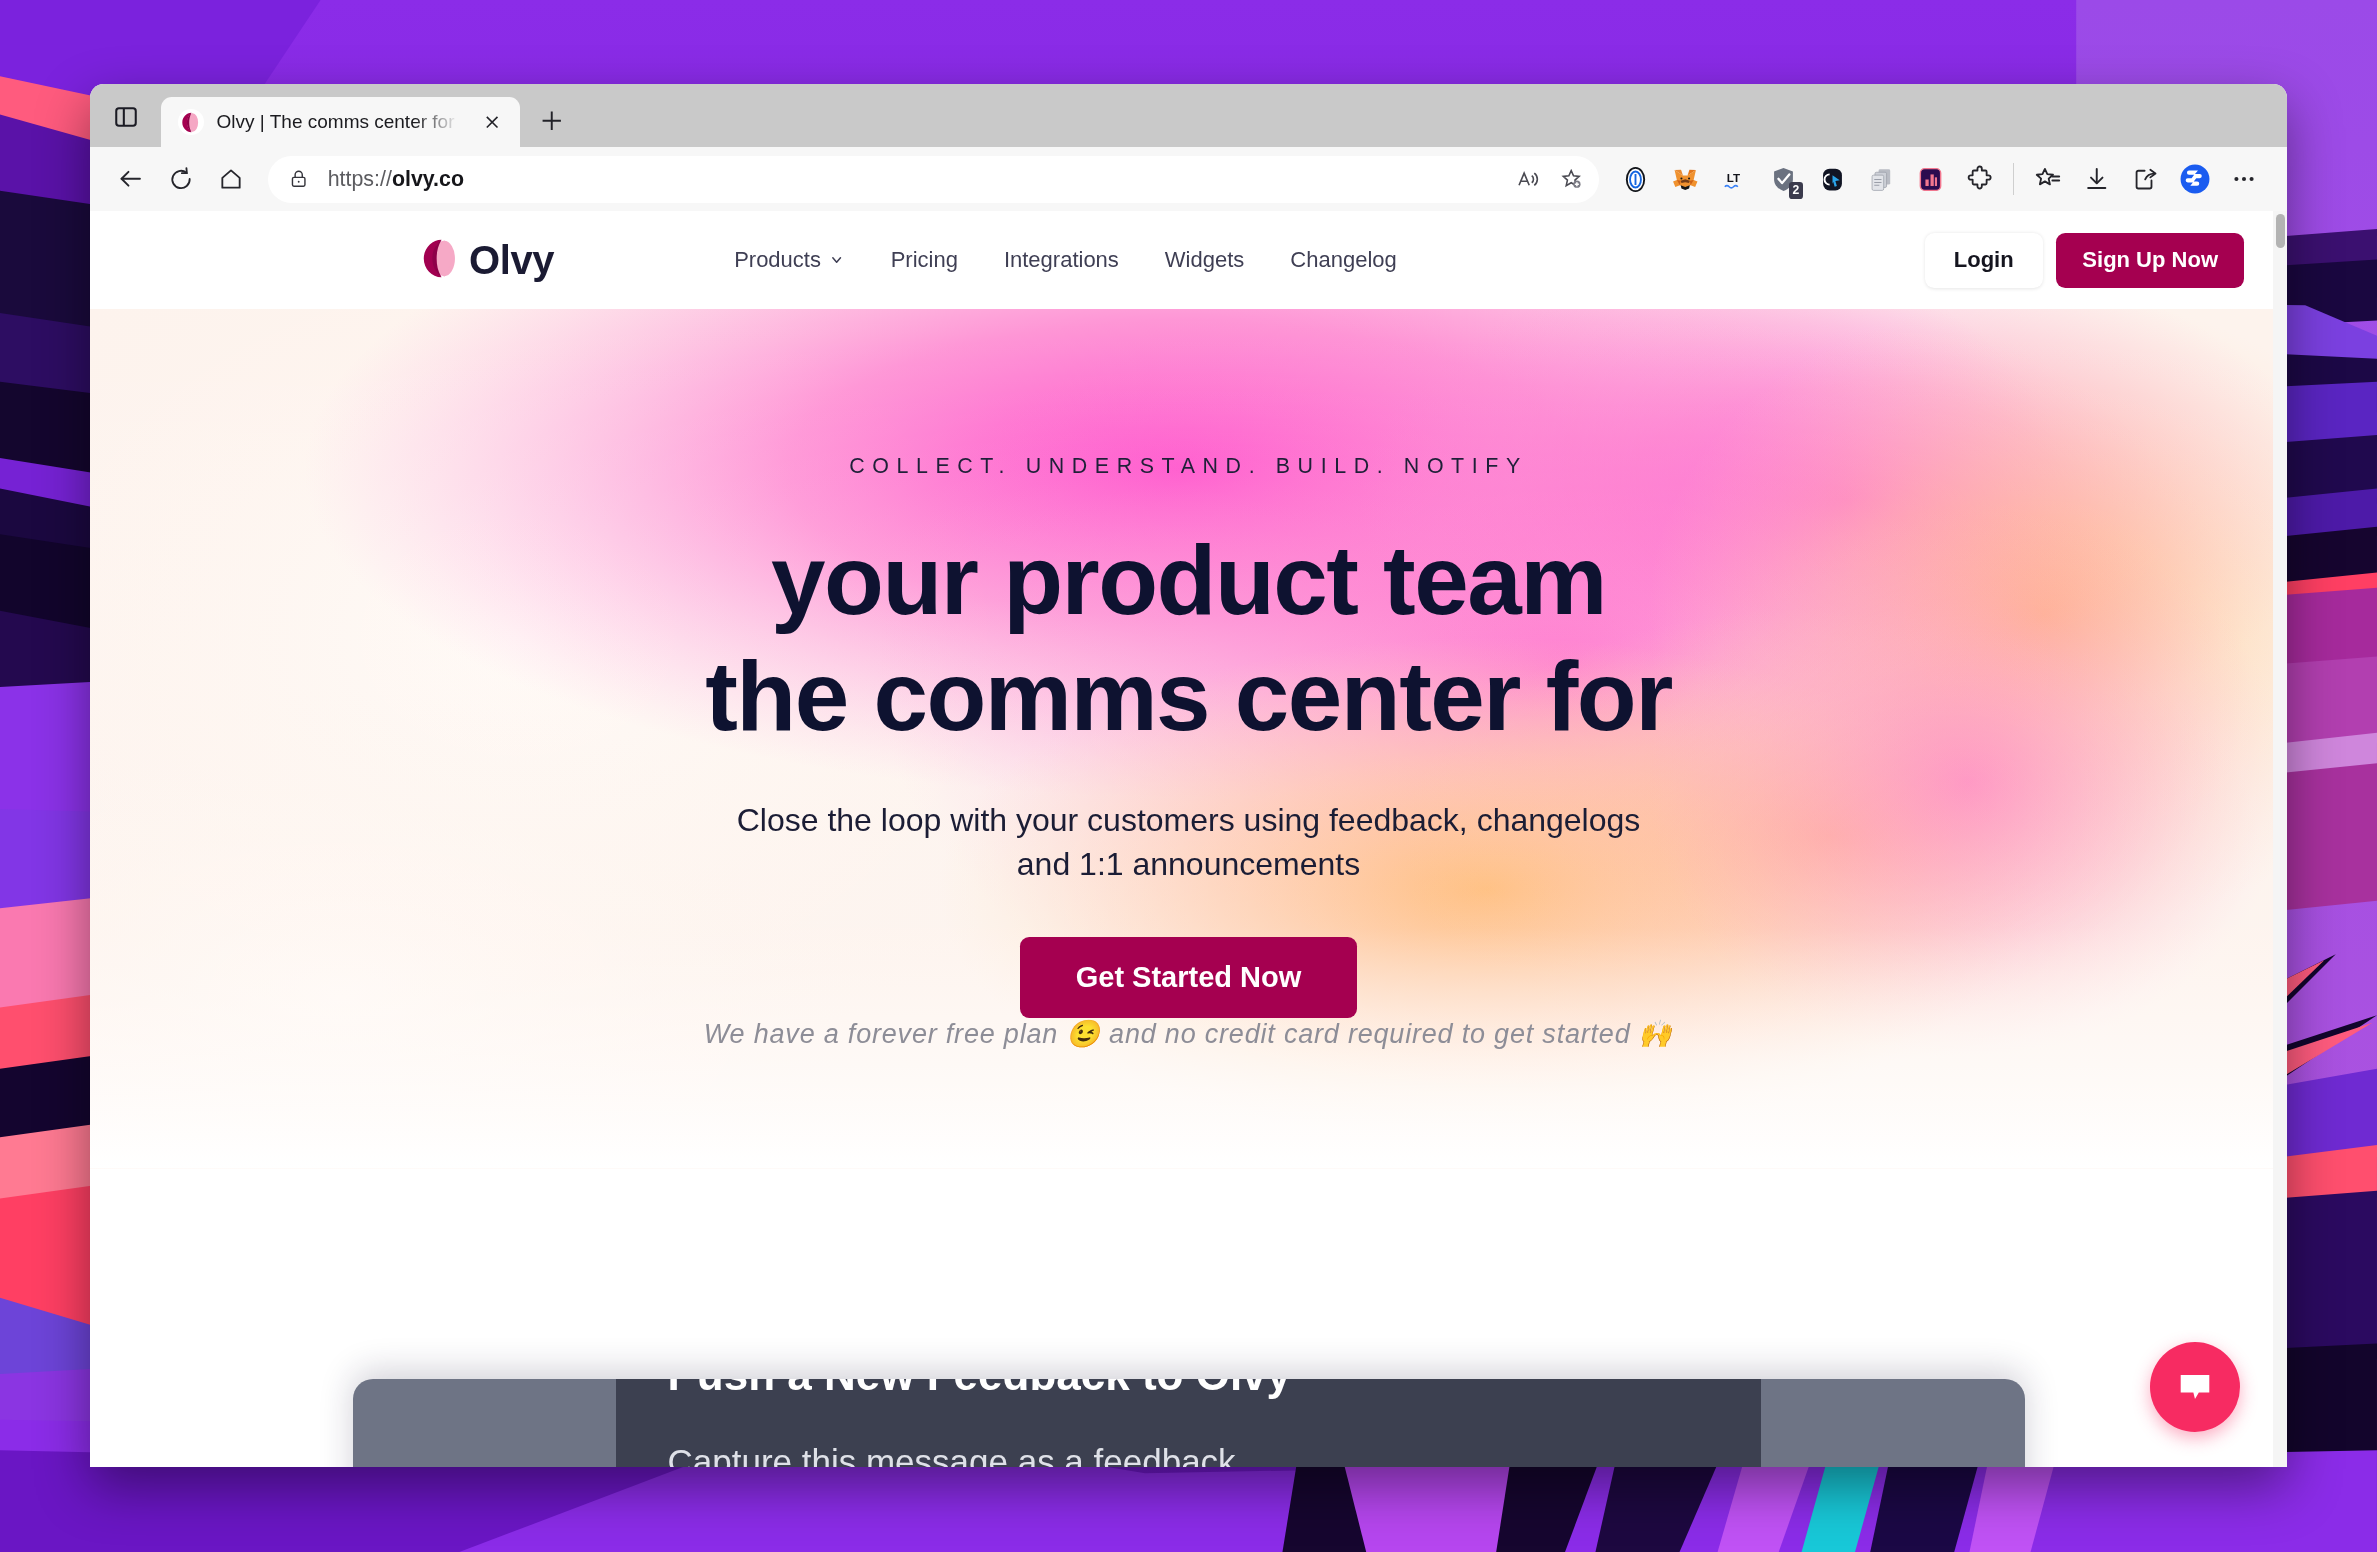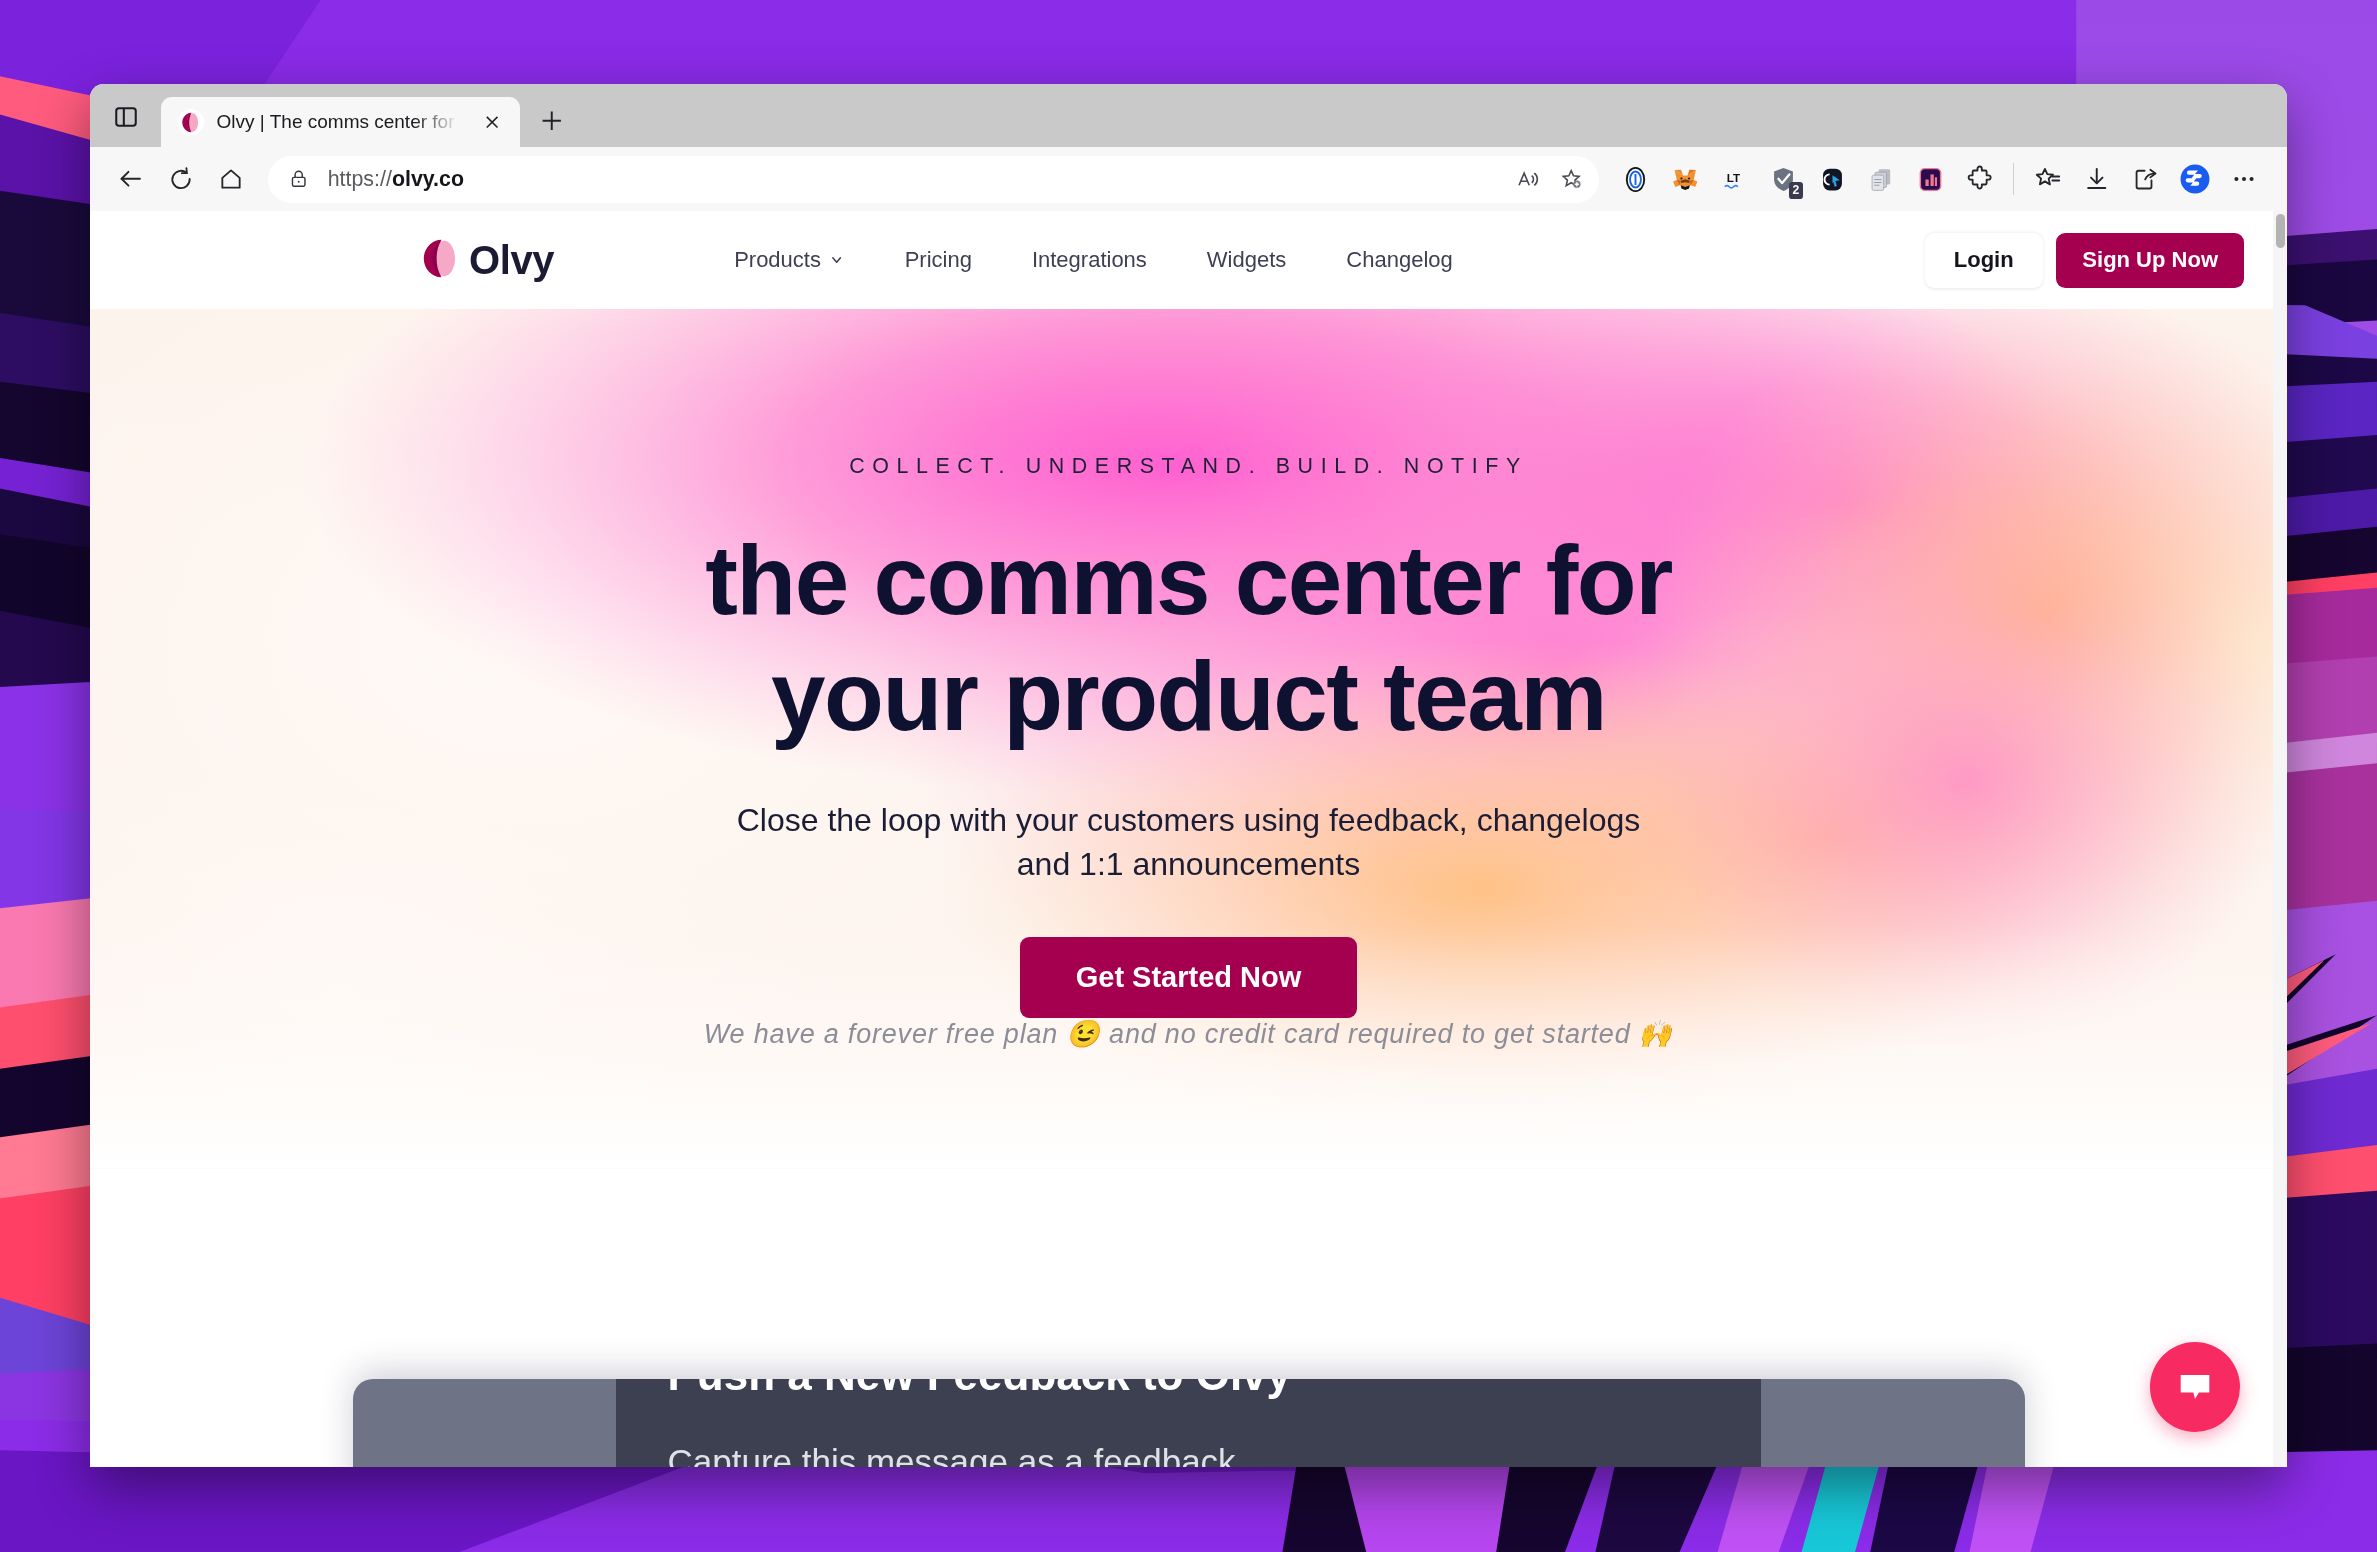--- a/index.html
+++ b/index.html
@@ -194,21 +194,21 @@
     cursor: pointer;
   }
   #brand-name {
     font-size: 40px;
     font-weight: 700;
     color: #1b1b33;
     letter-spacing: -0.4px;
   }
   #site-nav {
     display: flex; align-items: center;
-    gap: 14px;
+    gap: 0;
     margin-left: 157px;
   }
   .nav-link {
     font-size: 22px;
     color: #3f3f54;
     padding: 0 23px;
     cursor: pointer;
     display: flex; align-items: center; gap: 8.4px;
     white-space: nowrap;
   }
@@ -744,22 +744,22 @@
           <ellipse cx="2280" cy="690" rx="560" ry="300" fill="url(#gOrange2)"></ellipse>
           <ellipse cx="2460" cy="620" rx="420" ry="360" fill="url(#gPink2)" opacity="0.7"></ellipse>
           <ellipse cx="330" cy="900" rx="700" ry="400" fill="url(#gCream)"></ellipse>
           <rect width="2878" height="1126" fill="url(#gFade)"></rect>
         </svg>
 
         <div id="hero-content">
           <div id="eyebrow">COLLECT. UNDERSTAND. BUILD. NOTIFY</div>
 
           <h1 id="headline">
+            <div>your product team</div>
             <div>the comms center for</div>
-            <div>your product team</div>
           </h1>
 
           <p id="subhead">
             <span>Close the loop with your customers using feedback, changelogs</span><br>
             <span>and 1:1 announcements</span>
           </p>
 
           <button id="cta-btn">Get Started Now</button>
 
           <div id="free-note">We have a forever free plan 😉 and no credit card required to get started 🙌</div>

